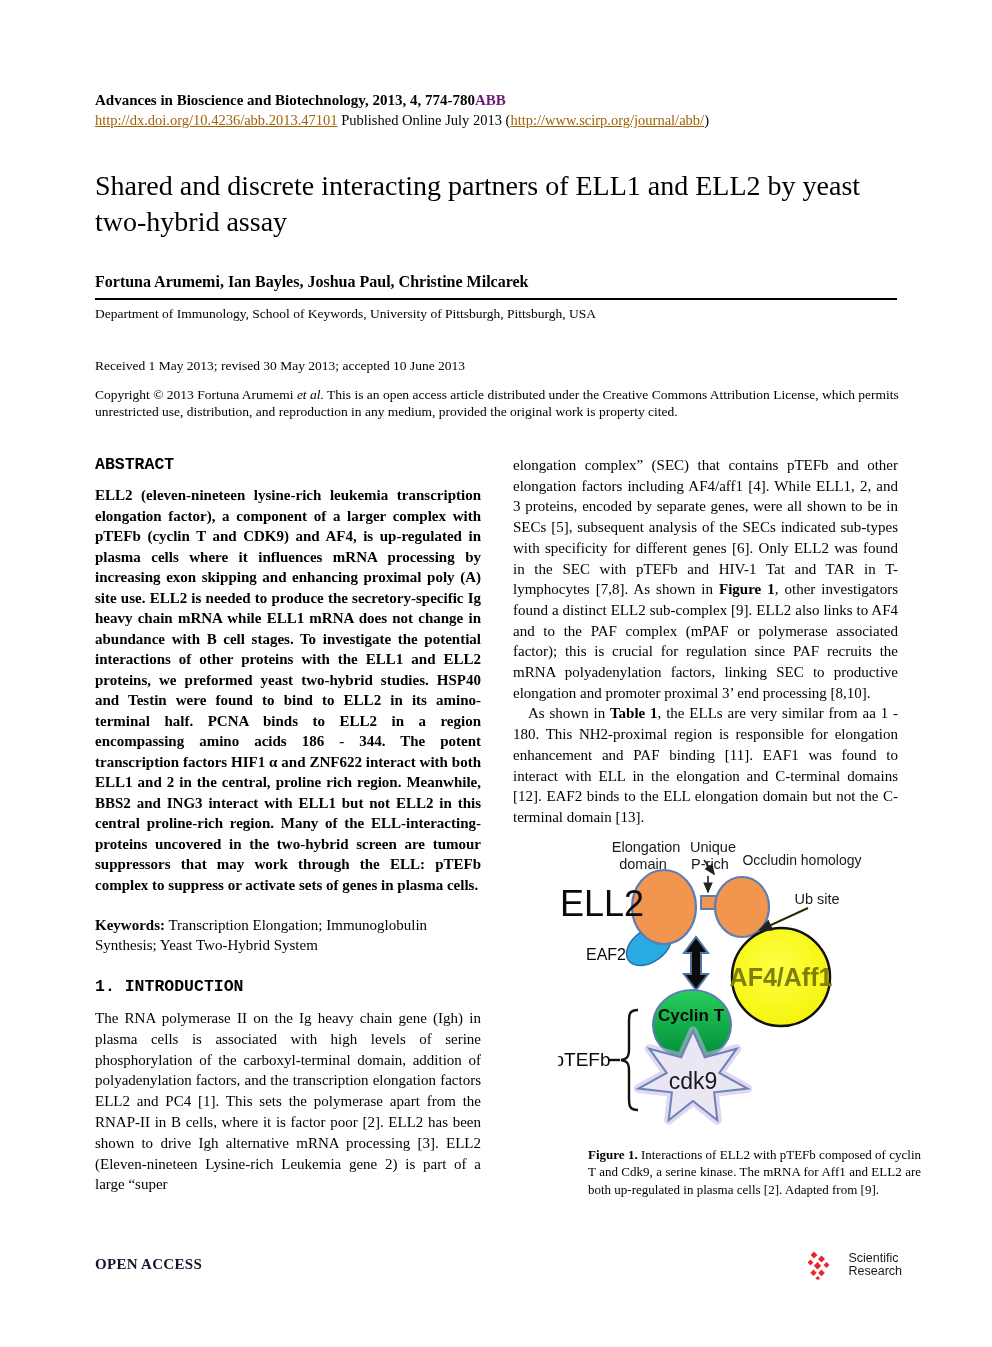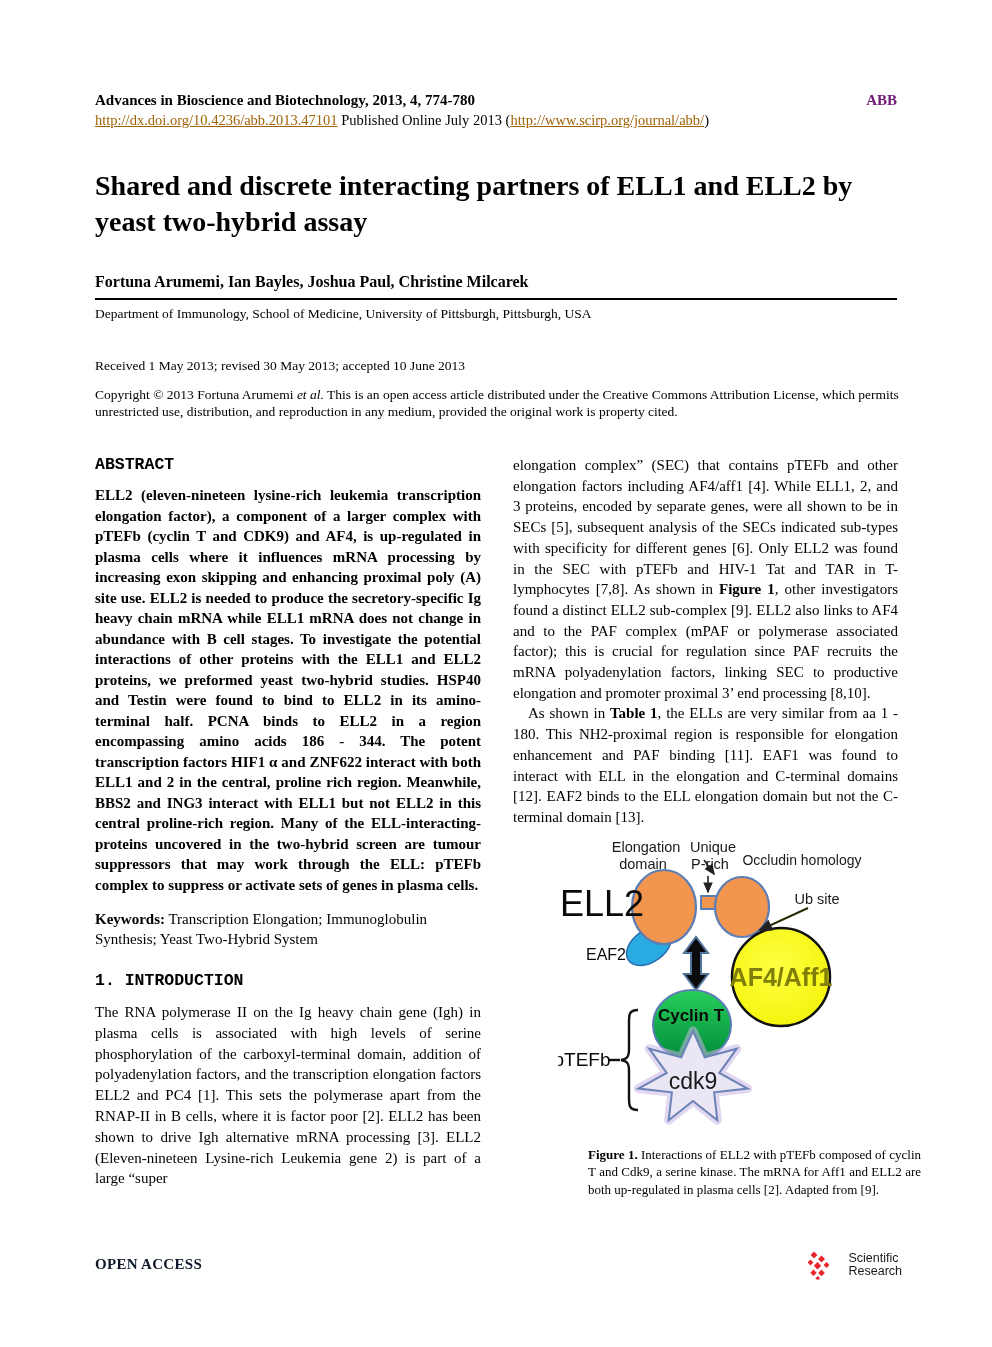--- a/index.html
+++ b/index.html
@@ -7,38 +7,38 @@
   .page {
     position:relative; width:992px; height:1347px; background:#fff;
     font-family:"Liberation Serif", serif; color:#000; overflow:hidden;
   }
   .bold { font-weight:bold; }
   .ital { font-style:italic; }
   a.link, .link { color:#a16207; text-decoration:underline; cursor:pointer; }
   .red { color:#701a75; }
 
   .header { position:absolute; left:95px; right:95px; top:92px; }
-  .header-line1 { display:flex; justify-content:space-between; font-size:15px; font-weight:bold; }
+  .header-line1 { display:flex; justify-content:flex-start; font-size:15px; font-weight:bold; }
   .header-line2 { font-size:14.5px; margin-top:3px; }
 
   .title { position:absolute; left:95px; top:168px; width:780px;
-           font-size:28px; font-weight:bold; line-height:1.3; }
+           font-size:28px; font-weight:normal; line-height:1.3; }
 
   .authors { position:absolute; left:95px; top:273px; font-size:16px; font-weight:bold;font-family:Liberation Serif, serif; }
   .rule { position:absolute; left:95px; right:95px; top:298px; border-top:2px solid #000; }
   .affil-block { position:absolute; left:95px; top:305px; font-size:13.5px; line-height:18px; }
   .dates { position:absolute; left:95px; top:358px; font-size:13.5px; }
   .copyright { position:absolute; left:95px; top:387px; width:804px; font-size:13.5px; line-height:16.5px; }
 
   .col-left  { position:absolute; left:95px;  top:455px; width:386px; }
   .col-right { position:absolute; left:513px; top:455px; width:385px; }
 
   h2.sec { font-size:16.5px; font-weight:bold; font-family:Liberation Mono, monospace; }
   .abstract-body { margin-top:11px; font-size:15px; font-weight:bold; line-height:20.5px; text-align:justify; }
-  .keywords { margin-top:14px; font-size:15px; line-height:20px; }
+  .keywords { margin-top:20px; font-size:15px; line-height:20px; }
   .intro-head { margin-top:22px; }
   .intro-body { margin-top:12px; font-size:15px; line-height:20.8px; text-align:justify; }
 
   .col-right p.body { font-size:15px; line-height:20.7px; text-align:justify; }
   .col-right p.indent { text-indent:15px; }
 
   .figure-wrap { margin-top:10px; margin-left:45px; width:345px; }
   .fig-label { font-family:"Liberation Sans", sans-serif; }
   .caption { margin-top:8px; margin-left:30px; width:333px; font-size:13px; line-height:17.5px; text-align:justify; }
 
@@ -59,21 +59,21 @@
     <div class="header-line2">
       <span class="link">http://dx.doi.org/10.4236/abb.2013.47101</span><span> Published Online July 2013 (</span><span class="link">http://www.scirp.org/journal/abb/</span><span>)</span>
     </div>
   </div>
 
   <div class="title">Shared and discrete interacting partners of ELL1 and ELL2 by yeast two-hybrid assay</div>
   <div class="authors">Fortuna Arumemi, Ian Bayles, Joshua Paul, Christine Milcarek</div>
   <div class="rule"></div>
 
   <div class="affil-block">
-    <div>Department of Immunology, School of Medicine, University of Pittsburgh, Pittsburgh, USA</div>
+    <div>Department of Immunology, School of Keywords, University of Pittsburgh, Pittsburgh, USA</div>
   </div>
 
   <div class="dates">Received 1 May 2013; revised 30 May 2013; accepted 10 June 2013</div>
 
   <div class="copyright">
     <span>Copyright © 2013 Fortuna Arumemi </span><span class="ital">et al.</span><span> This is an open access article distributed under the Creative Commons Attribution License, which permits unrestricted use, distribution, and reproduction in any medium, provided the original work is property cited.</span>
   </div>
 
   <div class="col-left">
     <h2 class="sec">ABSTRACT</h2>

